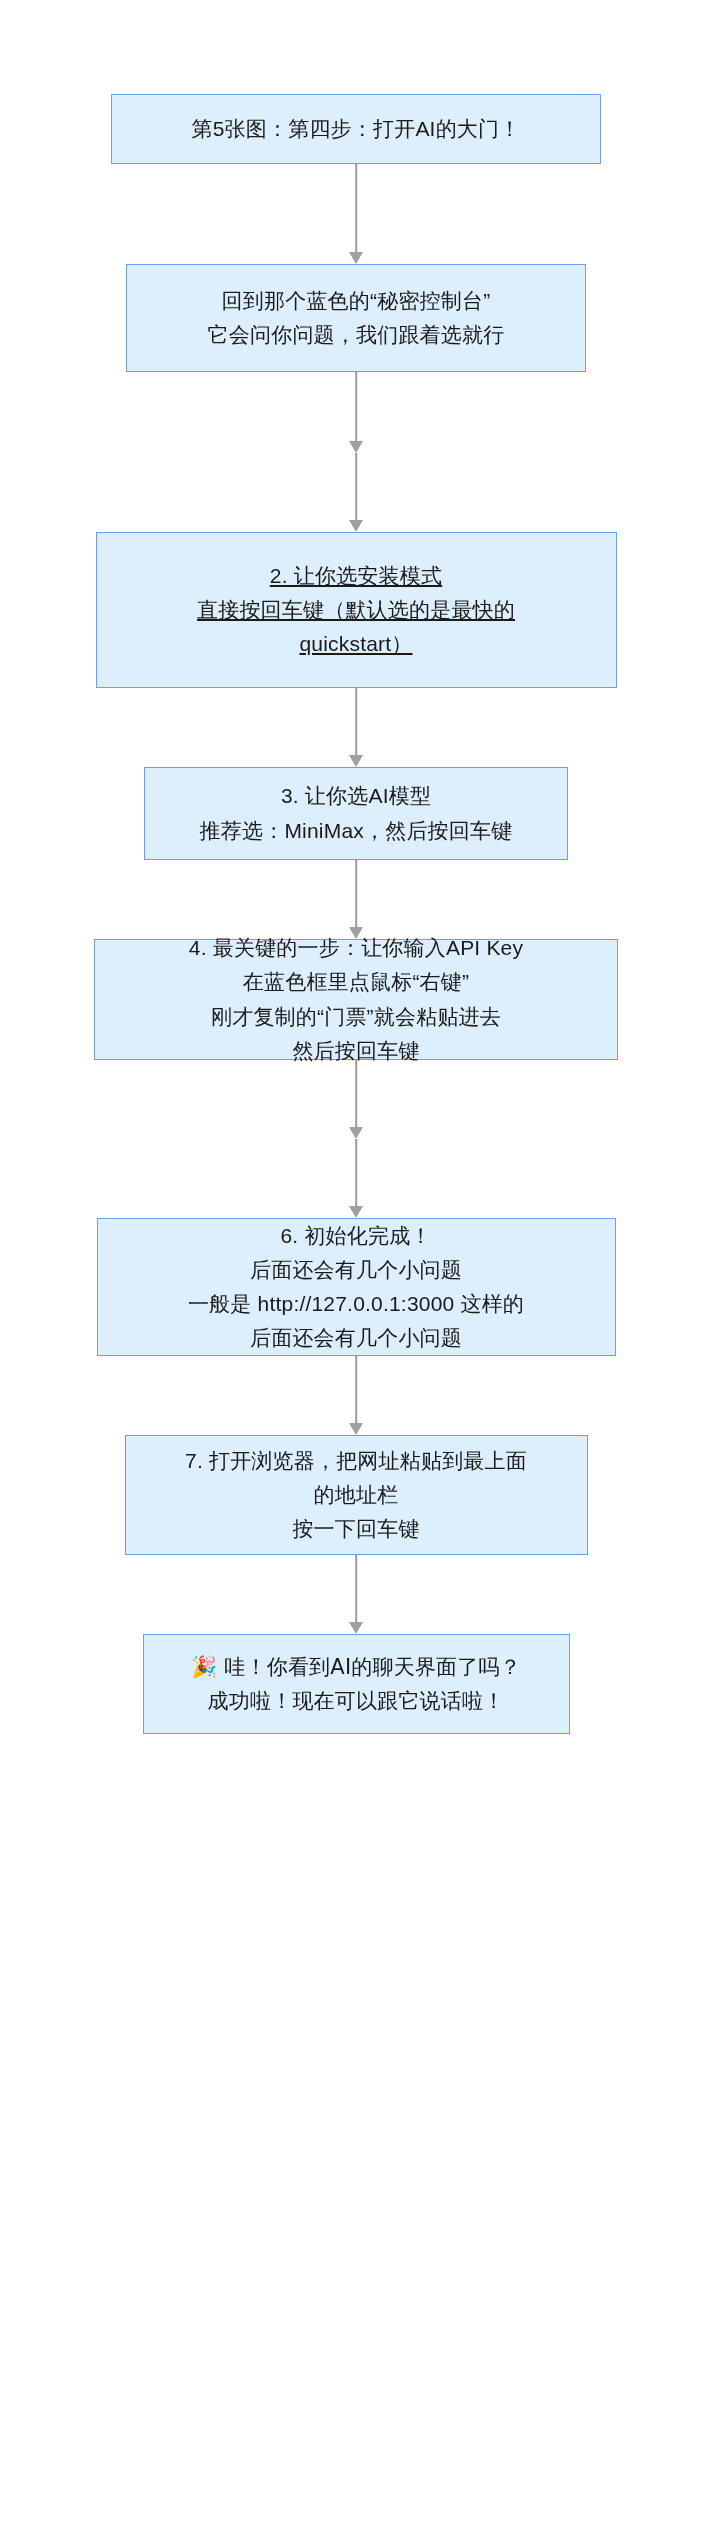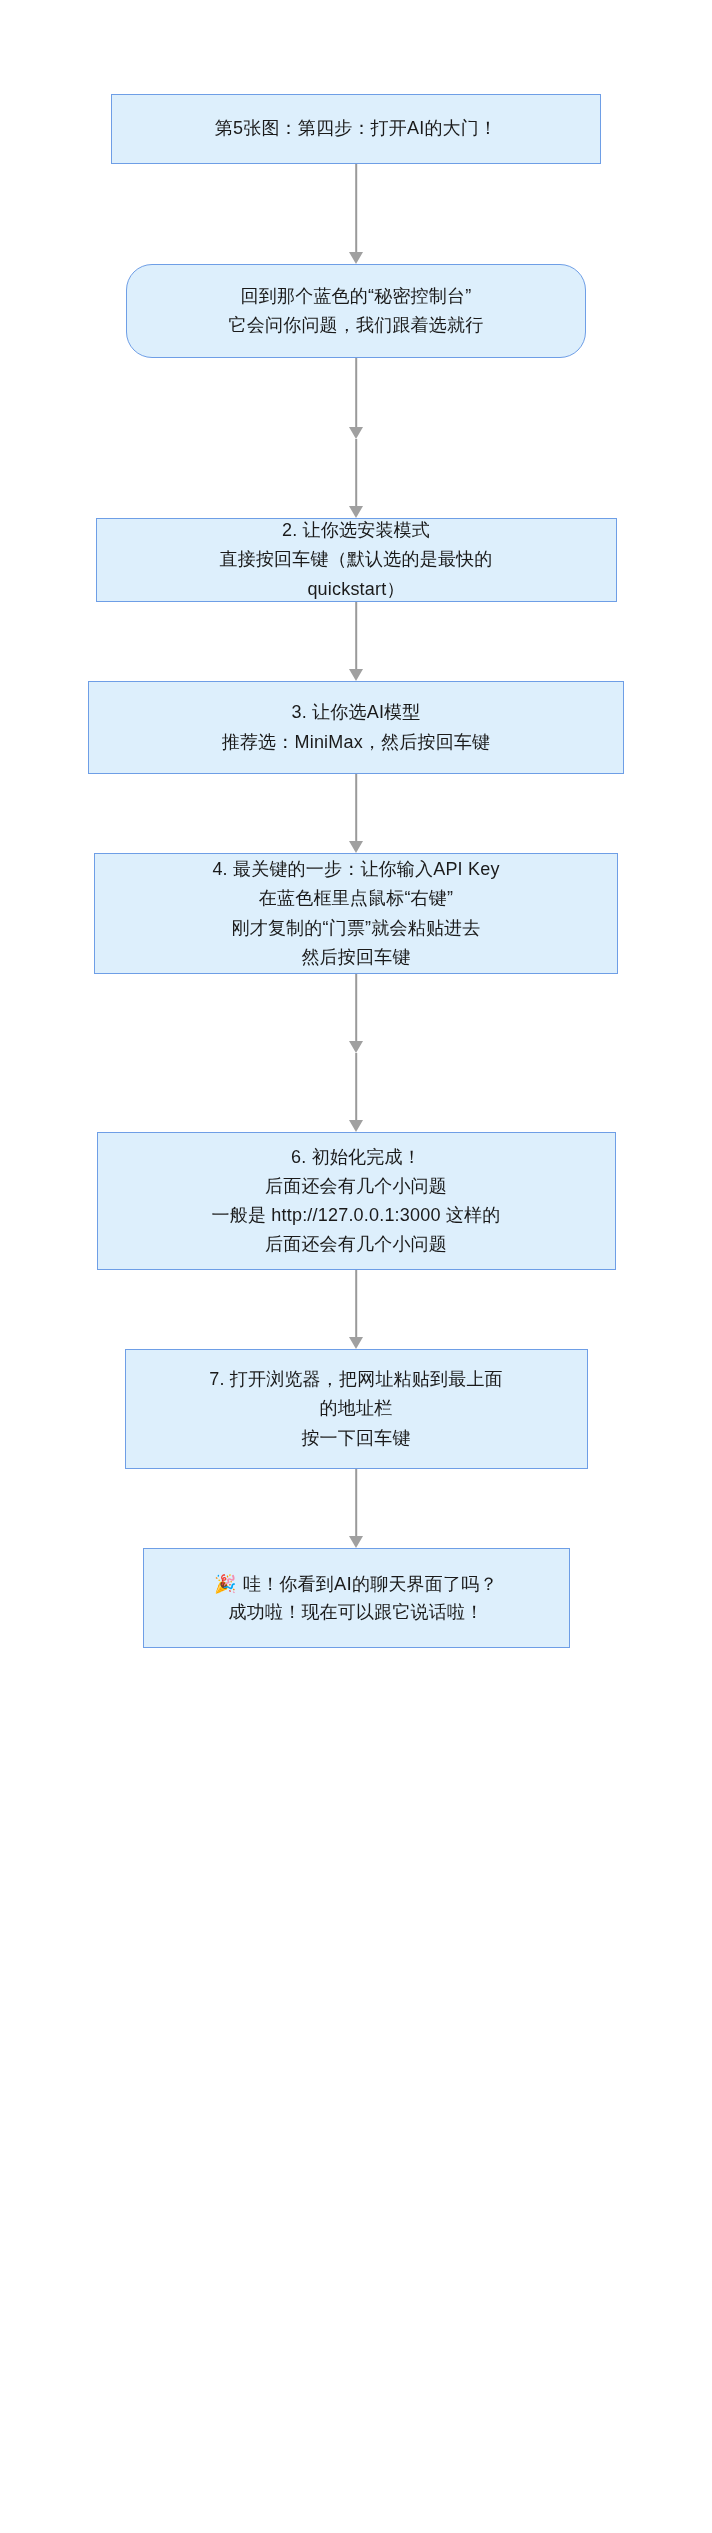--- a/index.html
+++ b/index.html
@@ -24,21 +24,21 @@
     align-items: center;
   }
   .node {
     background: #ddeffc;
     border: 1.6px solid #6e9ee6;
     display: flex;
     flex-direction: column;
     align-items: center;
     justify-content: center;
     color: #1a1a1a;
-    font-size: 18px;
+    font-size: 21px;
     line-height: 1.62;
     letter-spacing: 0.2px;
     padding: 10px 14px;
     flex: none;
   }
   .node .line {
     display: block;
     white-space: nowrap;
   }
   .connector {
@@ -65,27 +65,27 @@
     transform: translateX(-50%);
     width: 0;
     height: 0;
     border-left: 7.5px solid transparent;
     border-right: 7.5px solid transparent;
     border-top: 12px solid #a0a0a0;
   }
   
   .n0 { width: 490px; height: 70px; margin-top: 94px; }
   .c0 { height: 100px; }
-  .n1 { width: 460px; height: 94px; border-radius: 26px; }
+  .n1 { width: 460px; height: 108px; }
   .c1 { height: 81px; }
   .n2 { width: 395px; height: 91px; }
   .c2 { height: 79px; }
-  .n3 { width: 521px; height: 84px; }
+  .n3 { width: 521px; height: 156px; text-decoration: underline; }
   .c3 { height: 79px; }
-  .n4 { width: 536px; height: 93px; }
+  .n4 { width: 424px; height: 93px; }
   .c4 { height: 79px; }
   .n5 { width: 524px; height: 121px; }
   .c5 { height: 79px; }
   .n6 { width: 455px; height: 120px; }
   .c6 { height: 79px; }
   .n7 { width: 519px; height: 138px; }
   .c7 { height: 79px; }
   .n8 { width: 463px; height: 120px; }
   .c8 { height: 79px; }
   .n9 { width: 427px; height: 100px; }

